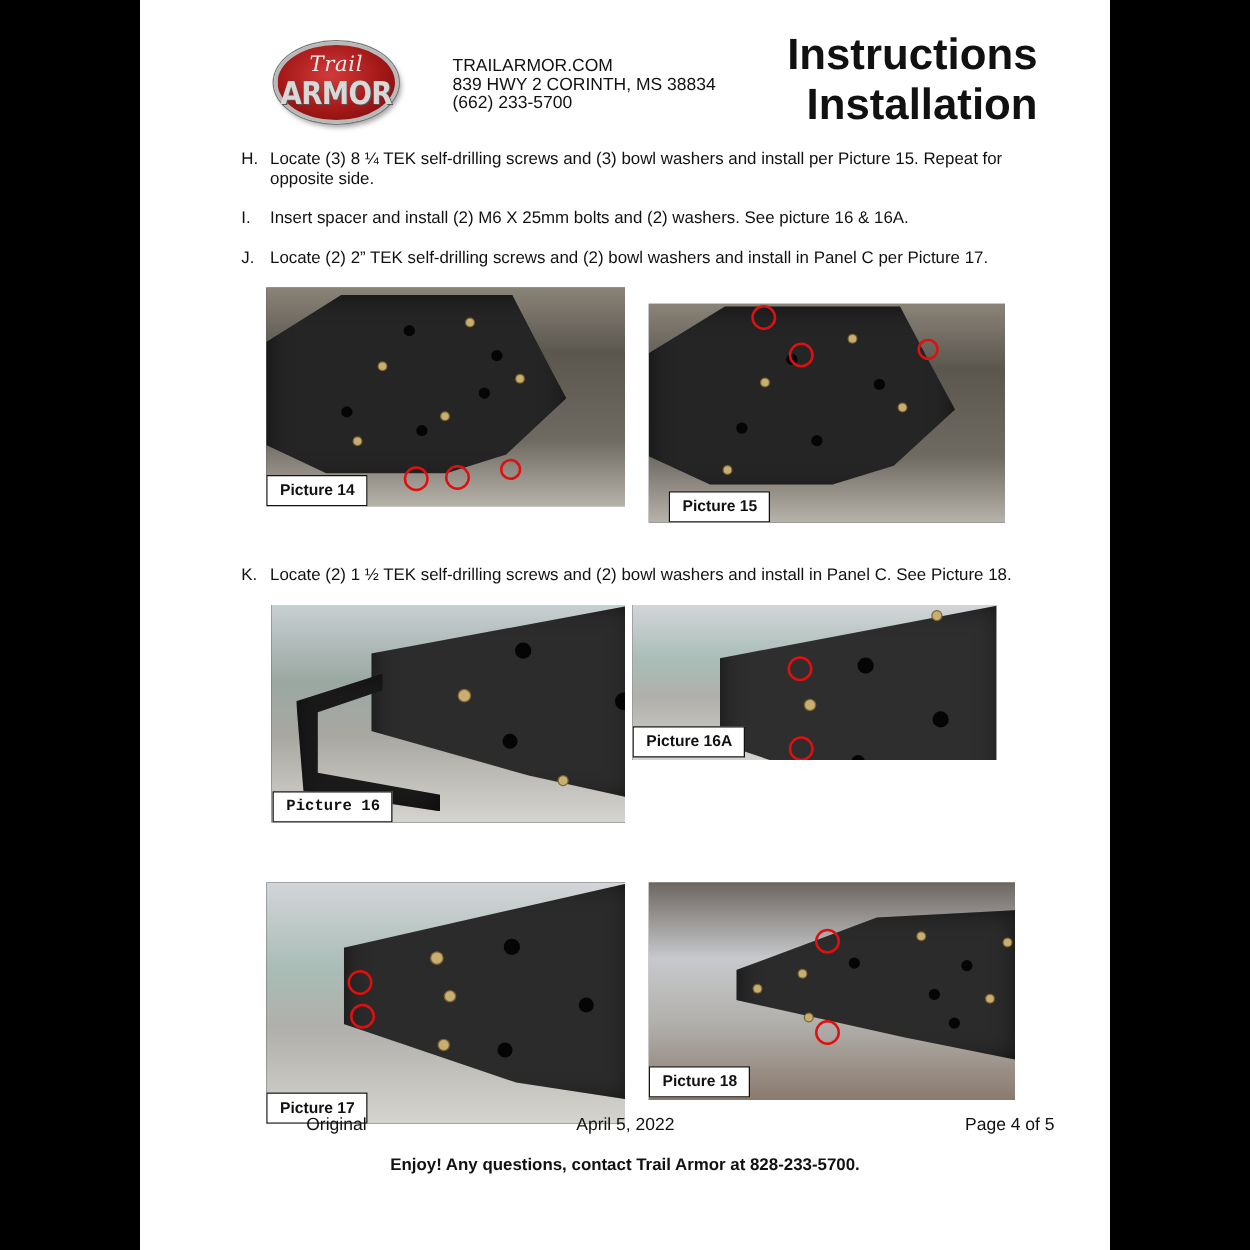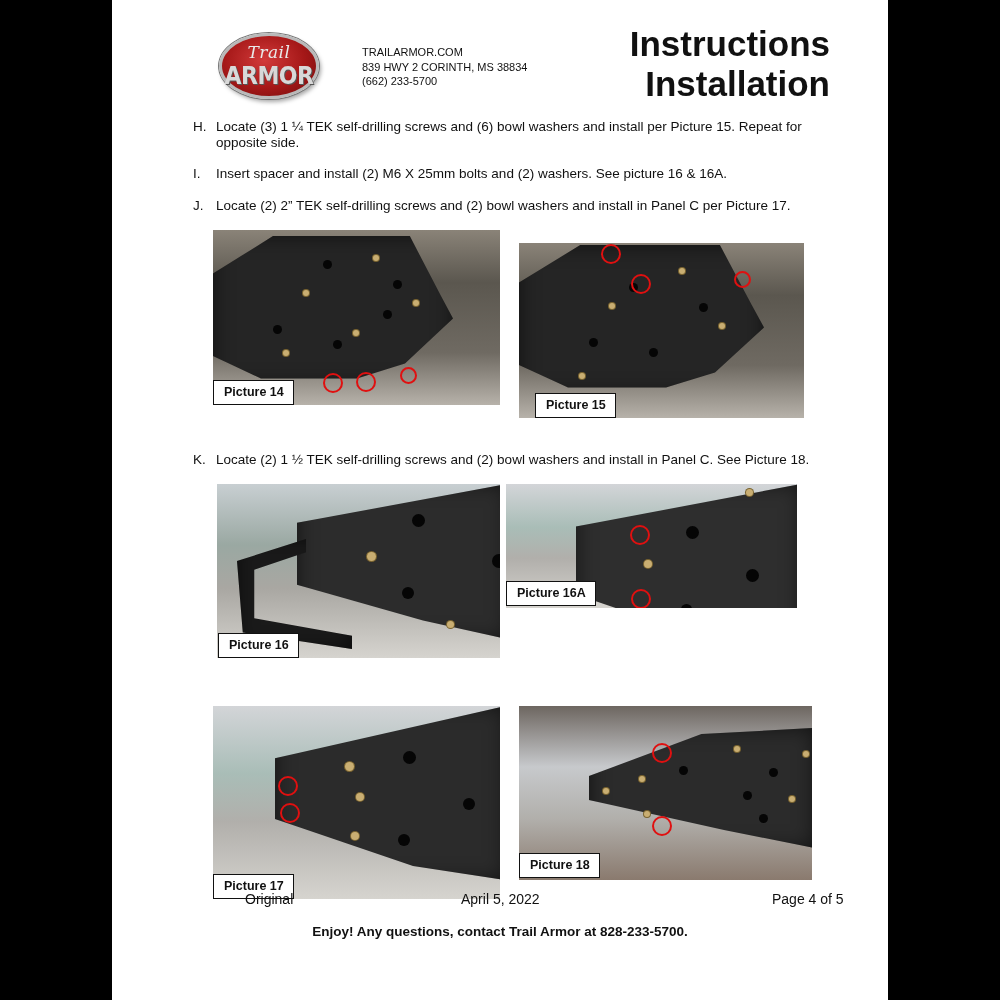--- a/index.html
+++ b/index.html
@@ -22,21 +22,21 @@
       font-family: "DejaVu Serif", serif; font-style: italic; font-size: 17px;
       color: #e9e9e9; letter-spacing: 0.5px;
     }
     .logo .armor {
       position: absolute; left: 0; right: 0; top: 27px; text-align: center;
       font-family: "DejaVu Sans", sans-serif; font-weight: bold; font-size: 22px;
       color: #d8d8d8; letter-spacing: -0.5px; transform: scaleY(1.15);
       text-shadow: 1px 1px 0 #555;
     }
     .contact {
-      position: absolute; left: 362px; top: 45px; font-size: 11px; line-height: 14.5px; color: #111;
+      position: absolute; left: 362px; top: 45px; font-size: 14px; line-height: 14.5px; color: #111;
     }
     .title {
       position: absolute; right: 170px; top: 24px; text-align: right;
       font-weight: bold; font-size: 35px; line-height: 40px; color: #111;
     }
     
     .step {
       position: absolute; left: 193px; font-size: 13.5px; line-height: 16px; color: #111;
       width: 640px;
     }
@@ -80,21 +80,21 @@
   <div>839 HWY 2 CORINTH, MS 38834</div>
   <div>(662) 233-5700</div>
 </div>
 <div class="title">
   <div>Instructions</div>
   <div>Installation</div>
 </div>
 
 <div class="step" style="top:119px;">
   <span class="letter">H.</span>
-  <span class="text">Locate (3) 1 ¼ TEK self-drilling screws and (6) bowl washers and install per Picture 15. Repeat for opposite side.</span>
+  <span class="text">Locate (3) 8 ¼ TEK self-drilling screws and (3) bowl washers and install per Picture 15. Repeat for opposite side.</span>
 </div>
 <div class="step" style="top:166px;">
   <span class="letter">I.</span>
   <span class="text">Insert spacer and install (2) M6 X 25mm bolts and (2) washers.  See picture 16 &amp; 16A.</span>
 </div>
 <div class="step" style="top:198px;">
   <span class="letter">J.</span>
   <span class="text">Locate (2) 2” TEK self-drilling screws and (2) bowl washers and install in Panel C per Picture 17.</span>
 </div>
 
@@ -132,21 +132,21 @@
   <div class="marker" style="left:112px;top:31px;"></div>
   <div class="marker" style="left:215px;top:28px;width:17px;height:17px;"></div>
   <div class="label" style="left:16px;bottom:0;">Picture 15</div>
 </div>
 
 <div class="step" style="top:452px;">
   <span class="letter">K.</span>
   <span class="text">Locate (2) 1 ½ TEK self-drilling screws and (2) bowl washers and install in Panel C. See Picture 18.</span>
 </div>
 
-<div class="photo" style="left:217px;top:484px;width:283px;height:174px;">
+<div class="photo" style="left:217px;top:484px;width:283px;height:174px;font-family:Liberation Mono, monospace;">
   <div class="bg" style="background:linear-gradient(180deg,#c8cfd2 0%,#9aa8a2 35%,#a9a7a2 60%,#d6d4cf 100%);"></div>
   <div class="plate" style="left:80px;top:0;width:210px;height:155px;clip-path:polygon(0 25%,100% 0,100% 100%,60% 88%,0 65%);background:#2c2c2c;"></div>
   <div class="plate" style="left:20px;top:55px;width:115px;height:110px;clip-path:polygon(0 20%,60% 0,60% 12%,15% 28%,15% 72%,100% 88%,100% 100%,5% 85%);background:#1a1a1a;"></div>
   <div class="hole" style="left:195px;top:30px;width:13px;height:13px;"></div>
   <div class="hole" style="left:185px;top:103px;width:12px;height:12px;"></div>
   <div class="hole" style="left:275px;top:70px;width:14px;height:14px;"></div>
   <div class="bolt" style="left:150px;top:68px;width:9px;height:9px;"></div>
   <div class="bolt" style="left:230px;top:137px;width:7px;height:7px;"></div>
   <div class="label" style="left:1px;bottom:0;">Picture 16</div>
 </div>

